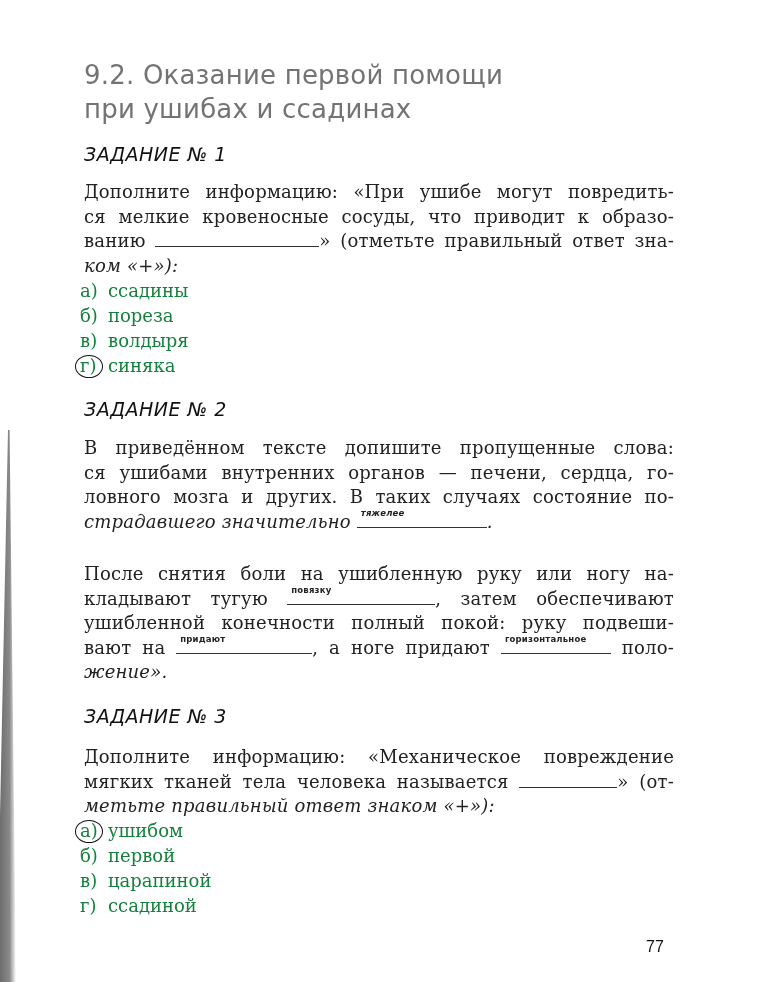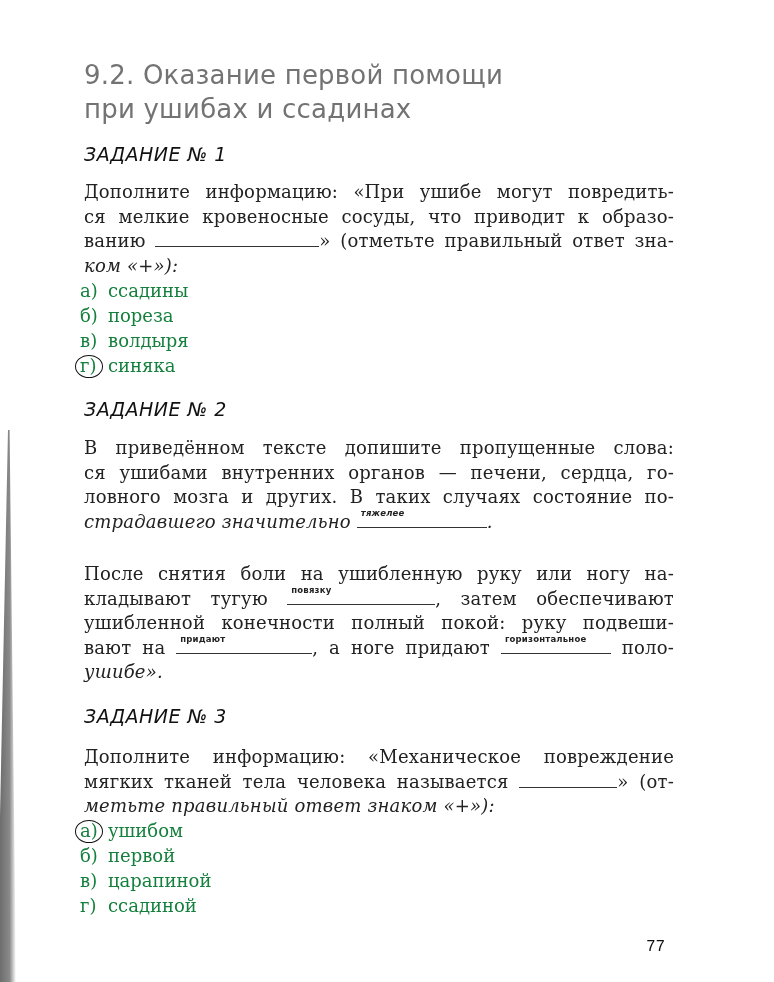--- a/index.html
+++ b/index.html
@@ -42,21 +42,21 @@
   }
   .options { position: absolute; left: 80px; font-size: 18px; line-height: 25px; color: #15803d; }
   .opt { position: relative; height: 25px; white-space: nowrap; }
   .opt .letter { display: inline-block; width: 28px; }
   .circled {
     position: absolute; left: -5px; top: 2px; width: 26px; height: 21px;
     border: 1.6px solid #111; border-radius: 50%;
   }
   .page-num {
     position: absolute; left: 646px; top: 938px;
-    font-family: Liberation Mono, monospace;
+    font-family: Liberation Sans, sans-serif;
     font-size: 16px; color: #111;
   }
 </style>
 </head>
 <body>
 
 <div class="shadow"></div>
 
 <div class="title">
   <div>9.2. Оказание первой помощи</div>
@@ -96,21 +96,21 @@
     <span>кладывают тугую</span>
     <span class="blank" style="width:148px;"><span class="hw">повязку</span></span><span>, затем обеспечивают</span>
   </span>
   <span class="line">ушибленной конечности полный покой: руку подвеши-</span>
   <span class="line">
     <span>вают на</span>
     <span class="blank" style="width:136px;"><span class="hw">придают</span></span><span>, а ноге придают</span>
     <span class="blank" style="width:110px;"><span class="hw">горизонтальное</span></span>
     <span>поло-</span>
   </span>
-  <span class="line last">ушибе».</span>
+  <span class="line last">жение».</span>
 </div>
 
 <div class="task-head" style="top:705px;">ЗАДАНИЕ № 3</div>
 <div class="para" style="top:745px;">
   <span class="line">Дополните информацию: «Механическое повреждение</span>
   <span class="line">
     <span>мягких тканей тела человека называется</span>
     <span class="blank" style="width:98px;"></span><span>» (от-</span>
   </span>
   <span class="line last">метьте правильный ответ знаком «+»):</span>

